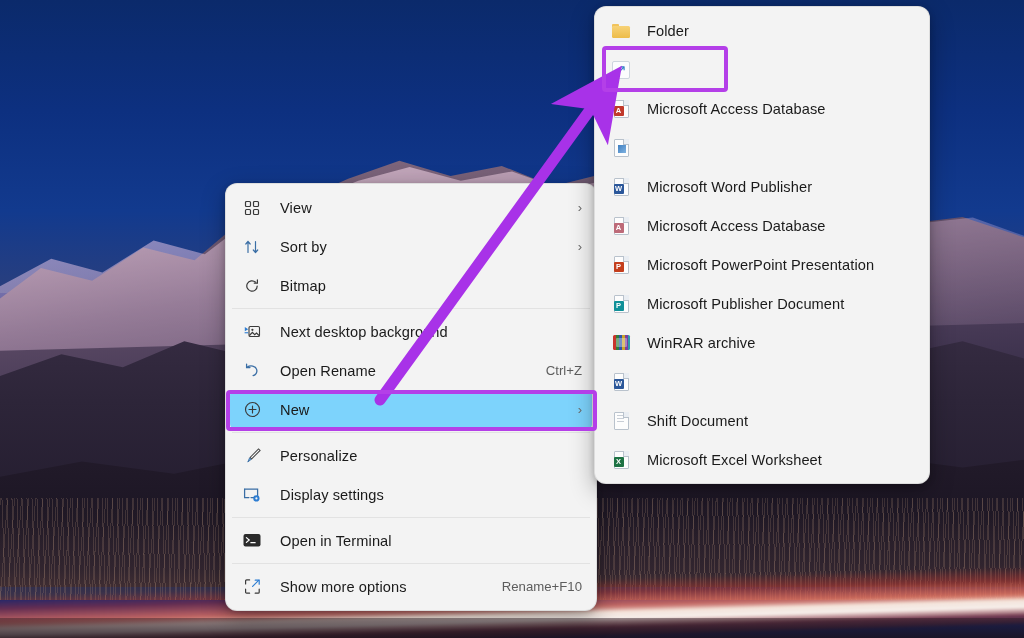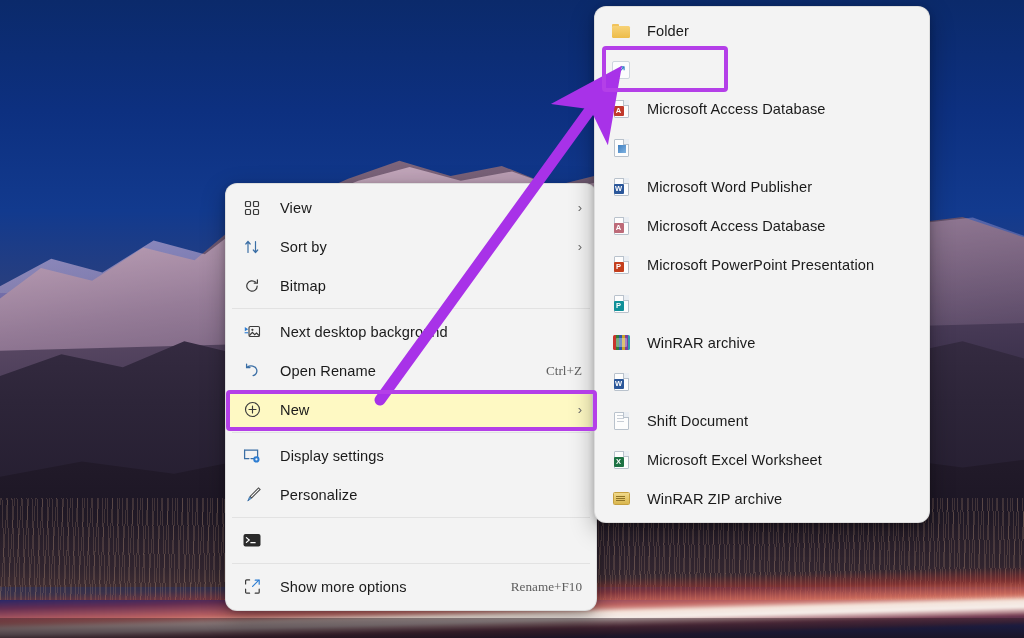--- a/index.html
+++ b/index.html
@@ -102,31 +102,31 @@
   .mi {
     display: flex; align-items: center;
     height: 39px;
     padding: 0 10px 0 12px;
     border-radius: 5px;
     cursor: default;
     position: relative;
     white-space: nowrap;
   }
   #sub-menu .mi { height: 39px; }
-  .mi.sel   { background: #fef9c3; }
+  .mi.sel   { background: #7dd3fc; }
 
   .mi .ic {
     width: 20px; height: 20px;
     flex: 0 0 20px;
     display: flex; align-items: center; justify-content: center;
     margin-right: 18px;
   }
   #sub-menu .mi .ic { margin-right: 16px; }
   .mi .lb { flex: 1 1 auto; font-size: 14.6px; letter-spacing: 0.1px; }
-  .mi .acc { color: #5d5d5d; font-size: 13.2px; margin-left: 14px; font-family: Liberation Serif, serif; }
+  .mi .acc { color: #5d5d5d; font-size: 13.2px; margin-left: 14px; }
   .mi .chev { color: #6a6a6a; font-size: 13px; margin-left: 10px; line-height: 1; }
 
   .sep { height: 1px; background: #e2e2e2; margin: 3px 2px; }
 
   .ico-folder { width: 18px; height: 14px; position: relative; }
   .ico-folder::before {
     content:""; position:absolute; left:0; top:0; width:7px; height:3px;
     background:#f1c35c; border-radius:1px 1px 0 0;
   }
   .ico-folder::after {
@@ -289,50 +289,51 @@
         </svg>
       </span>
       <span class="lb">New</span>
       <span class="chev">›</span>
     </div>
 
     <div class="sep"></div>
 
     <div class="mi">
       <span class="ic">
+        <svg width="17" height="17" viewBox="0 0 17 17" fill="none">
+          <path d="M14.6 1.9L6.1 10.4l1.5 1.5 8.5-8.5z" stroke="#4a4a4a" stroke-width="1.05" fill="#fff"></path>
+          <path d="M5.6 10.9l1.5 1.5-3.3 2.6z" fill="#6aa8dd" stroke="#3a6ea5" stroke-width="0.9"></path>
+        </svg>
+      </span>
+      <span class="lb">Personalize</span>
+    </div>
+
+    <div class="mi">
+      <span class="ic">
         <svg width="18" height="16" viewBox="0 0 18 16" fill="none">
           <path d="M1.6 2.2h13v8.4h-6.6" stroke="#3a6ea5" stroke-width="1.25" stroke-linecap="round"></path>
           <path d="M1.6 2.2v8.4h4.3" stroke="#3a6ea5" stroke-width="1.25" stroke-linecap="round"></path>
           <circle cx="13.4" cy="11.4" r="3.1" fill="#2d7dd2"></circle>
           <circle cx="13.4" cy="11.4" r="1.1" fill="#f3f3f3"></circle>
         </svg>
       </span>
       <span class="lb">Display settings</span>
     </div>
 
-    <div class="mi">
-      <span class="ic">
-        <svg width="17" height="17" viewBox="0 0 17 17" fill="none">
-          <path d="M14.6 1.9L6.1 10.4l1.5 1.5 8.5-8.5z" stroke="#4a4a4a" stroke-width="1.05" fill="#fff"></path>
-          <path d="M5.6 10.9l1.5 1.5-3.3 2.6z" fill="#6aa8dd" stroke="#3a6ea5" stroke-width="0.9"></path>
-        </svg>
-      </span>
-      <span class="lb">Personalize</span>
-    </div>
-
     <div class="sep"></div>
 
     <div class="mi">
       <span class="ic">
         <svg width="18" height="15" viewBox="0 0 18 15">
           <rect x="0.5" y="1" width="17" height="12.5" rx="2" fill="#2b2b2b"></rect>
           <path d="M3.4 4.6L6.2 7l-2.8 2.4" stroke="#ffffff" stroke-width="1.25" fill="none" stroke-linecap="round"></path>
           <rect x="7.4" y="9" width="5.2" height="1.25" fill="#ffffff"></rect>
         </svg>
       </span>
+      <span class="lb">Open in Terminal</span>
     </div>
 
     <div class="sep"></div>
 
     <div class="mi">
       <span class="ic">
         <svg width="17" height="17" viewBox="0 0 17 17" fill="none" stroke="#3a3a3a" stroke-width="1.2" stroke-linecap="round">
           <path d="M5.6 1.9H2.6a1 1 0 0 0-1 1v3"></path>
           <path d="M1.6 11.2v3a1 1 0 0 0 1 1h3"></path>
           <path d="M11.2 15.2h3a1 1 0 0 0 1-1v-3"></path>
@@ -403,20 +404,21 @@
       </span>
       <span class="lb">Microsoft PowerPoint Presentation</span>
     </div>
 
     <div class="mi">
       <span class="ic">
         <span class="ico-doc">
             <span class="tag" style="background:#0f9098">P</span>
           </span>
       </span>
+      <span class="lb">Microsoft Publisher Document</span>
     </div>
 
     <div class="mi">
       <span class="ic">
           <span class="ico-rar"></span>
         </span>
       <span class="lb">WinRAR archive</span>
     </div>
 
     <div class="mi">
@@ -438,26 +440,20 @@
 
     <div class="mi">
       <span class="ic">
         <span class="ico-doc">
             <span class="tag" style="background:#1d7244">X</span>
           </span>
       </span>
       <span class="lb">Microsoft Excel Worksheet</span>
     </div>
 
-    <div class="mi">
-      <span class="ic">
-          <span class="ico-zip"></span>
-        </span>
-      <span class="lb">WinRAR ZIP archive</span>
-    </div>
   </div>
 
   <svg id="arrow-svg" viewBox="0 0 1024 638">
     <defs>
       <marker id="ah" markerWidth="7" markerHeight="7" refX="3.2" refY="3.5" orient="auto">
         <path d="M0,0.3 L6.6,3.5 L0,6.7 L1.7,3.5 z" fill="#a832e8"></path>
       </marker>
     </defs>
     <line x1="380" y1="400" x2="600" y2="96" stroke="#a832e8" stroke-width="11" stroke-linecap="round" marker-end="url(#ah)"></line>
   </svg>

